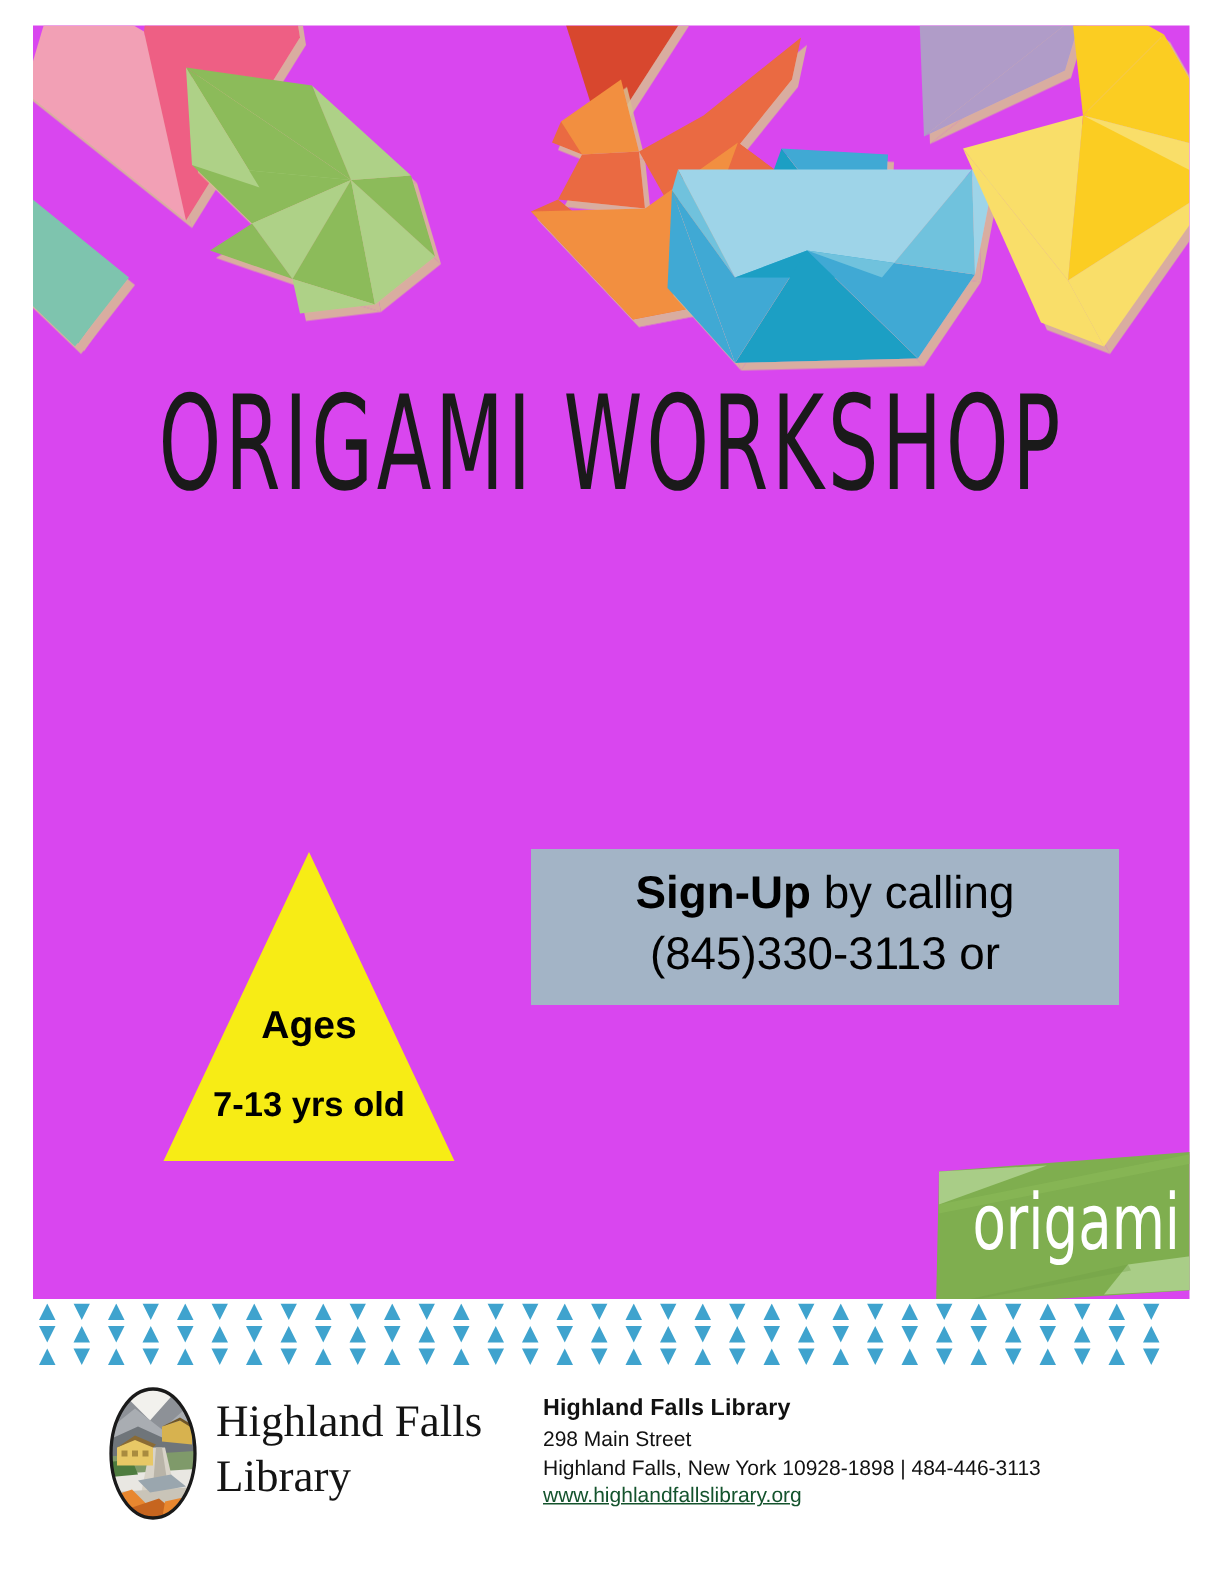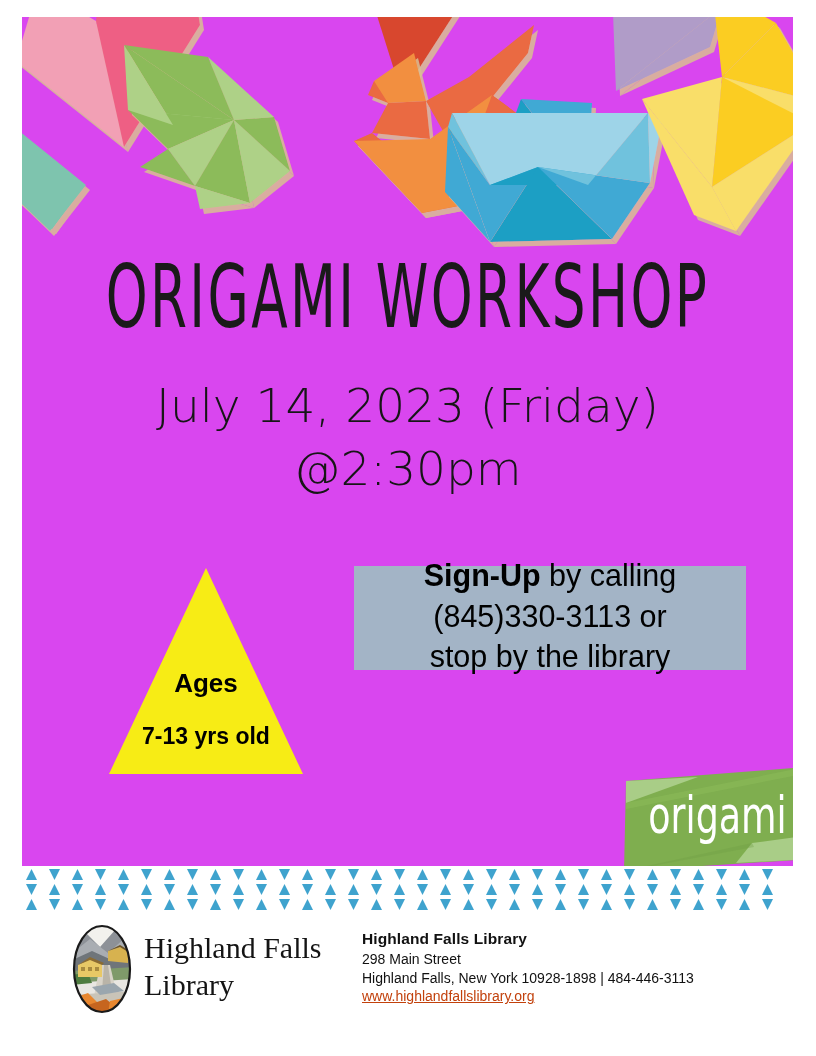--- a/index.html
+++ b/index.html
@@ -165,21 +165,21 @@
     font-weight:bold;
     line-height:1.45;
     letter-spacing:0.1px;
   }
   #addr-lines {
     font-size:14px;
     line-height:1.32;
   }
   #addr-lines .ln { display:block; }
   #addr-url {
-    color:#c2410c;
+    color:#14532d;
     text-decoration:underline;
     font-size:14px;
     line-height:1.32;
     display:inline-block;
   }
 </style>
 </head>
 <body>
 
 <div id="poster">
@@ -260,38 +260,33 @@
         <polygon points="700,60 620,82 690,170" fill="#f9de69"></polygon>
         <polygon points="700,60 690,170 790,106" fill="#fbcd24"></polygon>
         <polygon points="620,82 690,170 714,214 672,198" fill="#f9de69"></polygon>
         <polygon points="690,170 714,214 790,106" fill="#f9de69"></polygon>
       </g>
     </svg>
   </div>
 
   <div id="headline">ORIGAMI WORKSHOP</div>
 
-  <div id="date-block">
-    <span class="l1">July 14, 2023 (Friday)</span>
-    <span class="l2">@2:30pm</span>
-  </div>
 
   <div id="ages-triangle">
     <svg viewBox="0 0 200 215" xmlns="http://www.w3.org/2000/svg">
       <polygon points="100,4 197,210 3,210" fill="#f7ec15"></polygon>
     </svg>
     <div class="tri-text" id="ages-label">Ages</div>
     <div class="tri-text" id="ages-range">7-13 yrs old</div>
   </div>
 
   <div id="signup-box">
     <div id="signup-text">
       <b>Sign-Up</b><span> by calling</span><br>
       <span>(845)330-3113 or</span><br>
-      <span>stop by the library</span>
     </div>
   </div>
 
   <div id="origami-banner">
     <svg viewBox="0 0 195 104" xmlns="http://www.w3.org/2000/svg">
       <polygon points="6,14 186,0 192,92 4,104" fill="#7fae4f"></polygon>
       <polygon points="6,14 78,10 6,36" fill="#a9cd87"></polygon>
       <polygon points="192,92 116,96 132,76 192,68" fill="#a9cd87"></polygon>
       <polygon points="6,36 186,0 188,6 6,42" fill="#8cbb5a" opacity="0.55"></polygon>
       <polygon points="4,104 132,76 134,80 5,104" fill="#6f9e44" opacity="0.35"></polygon>

